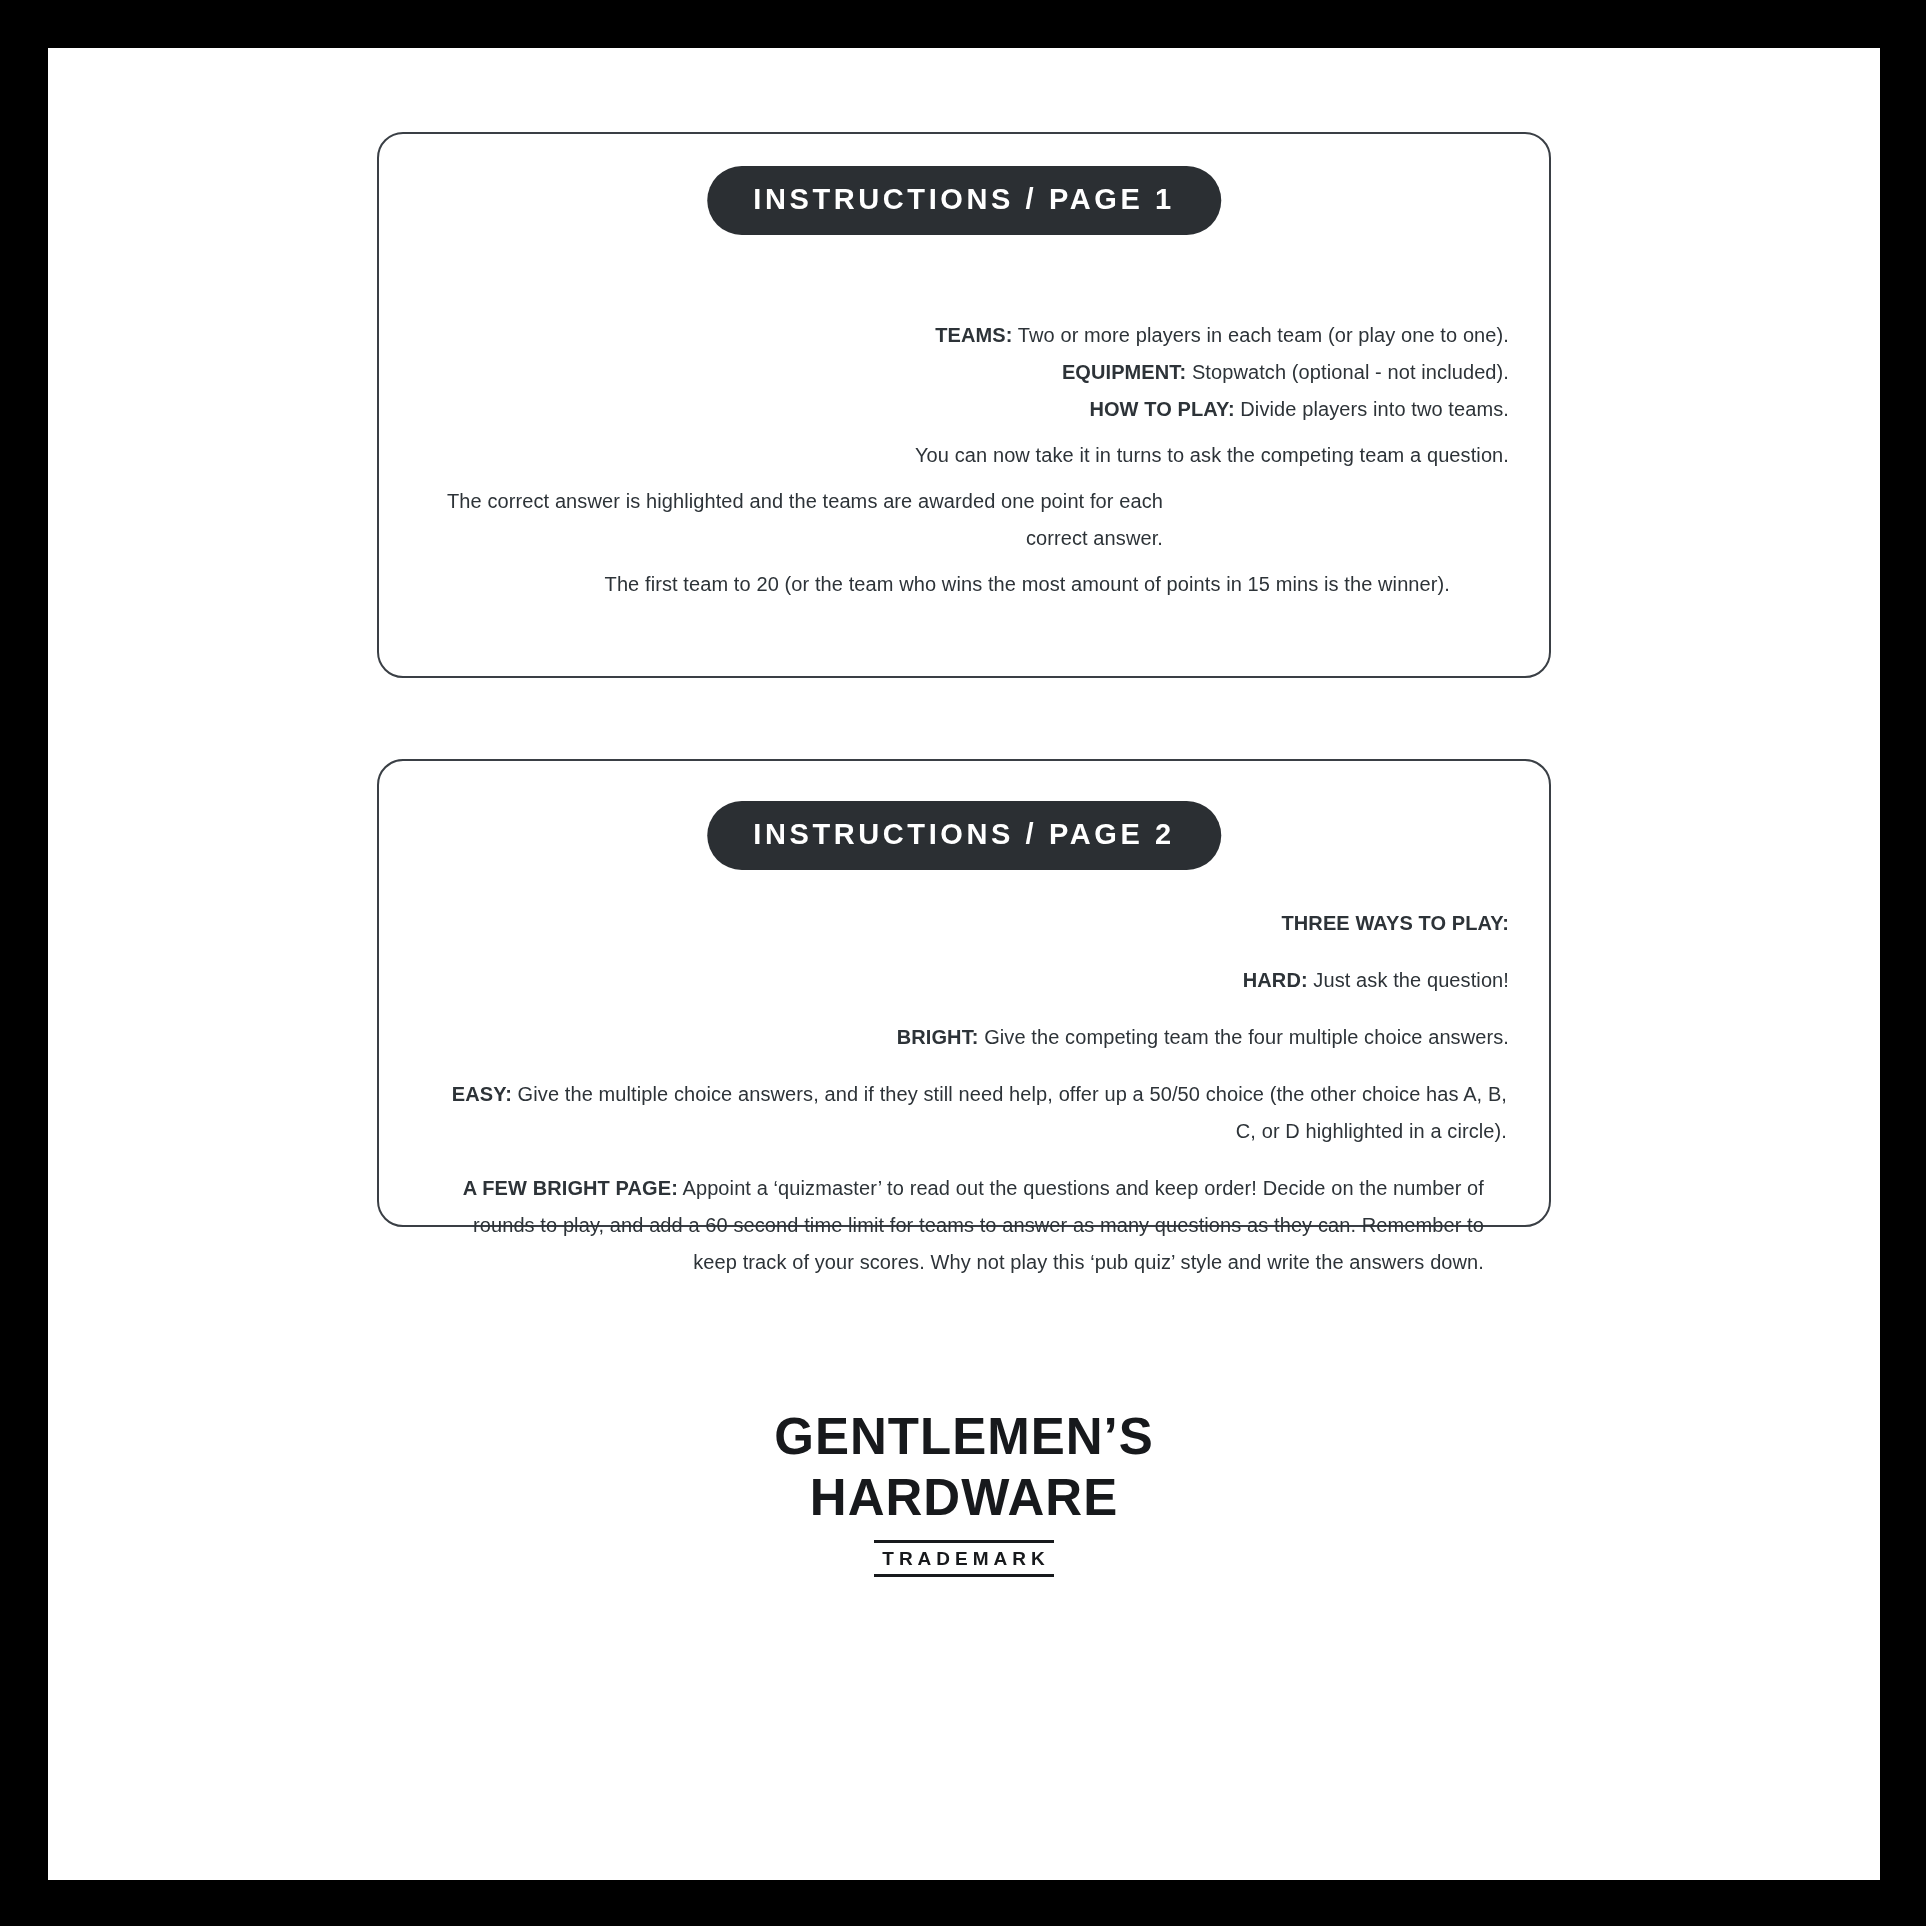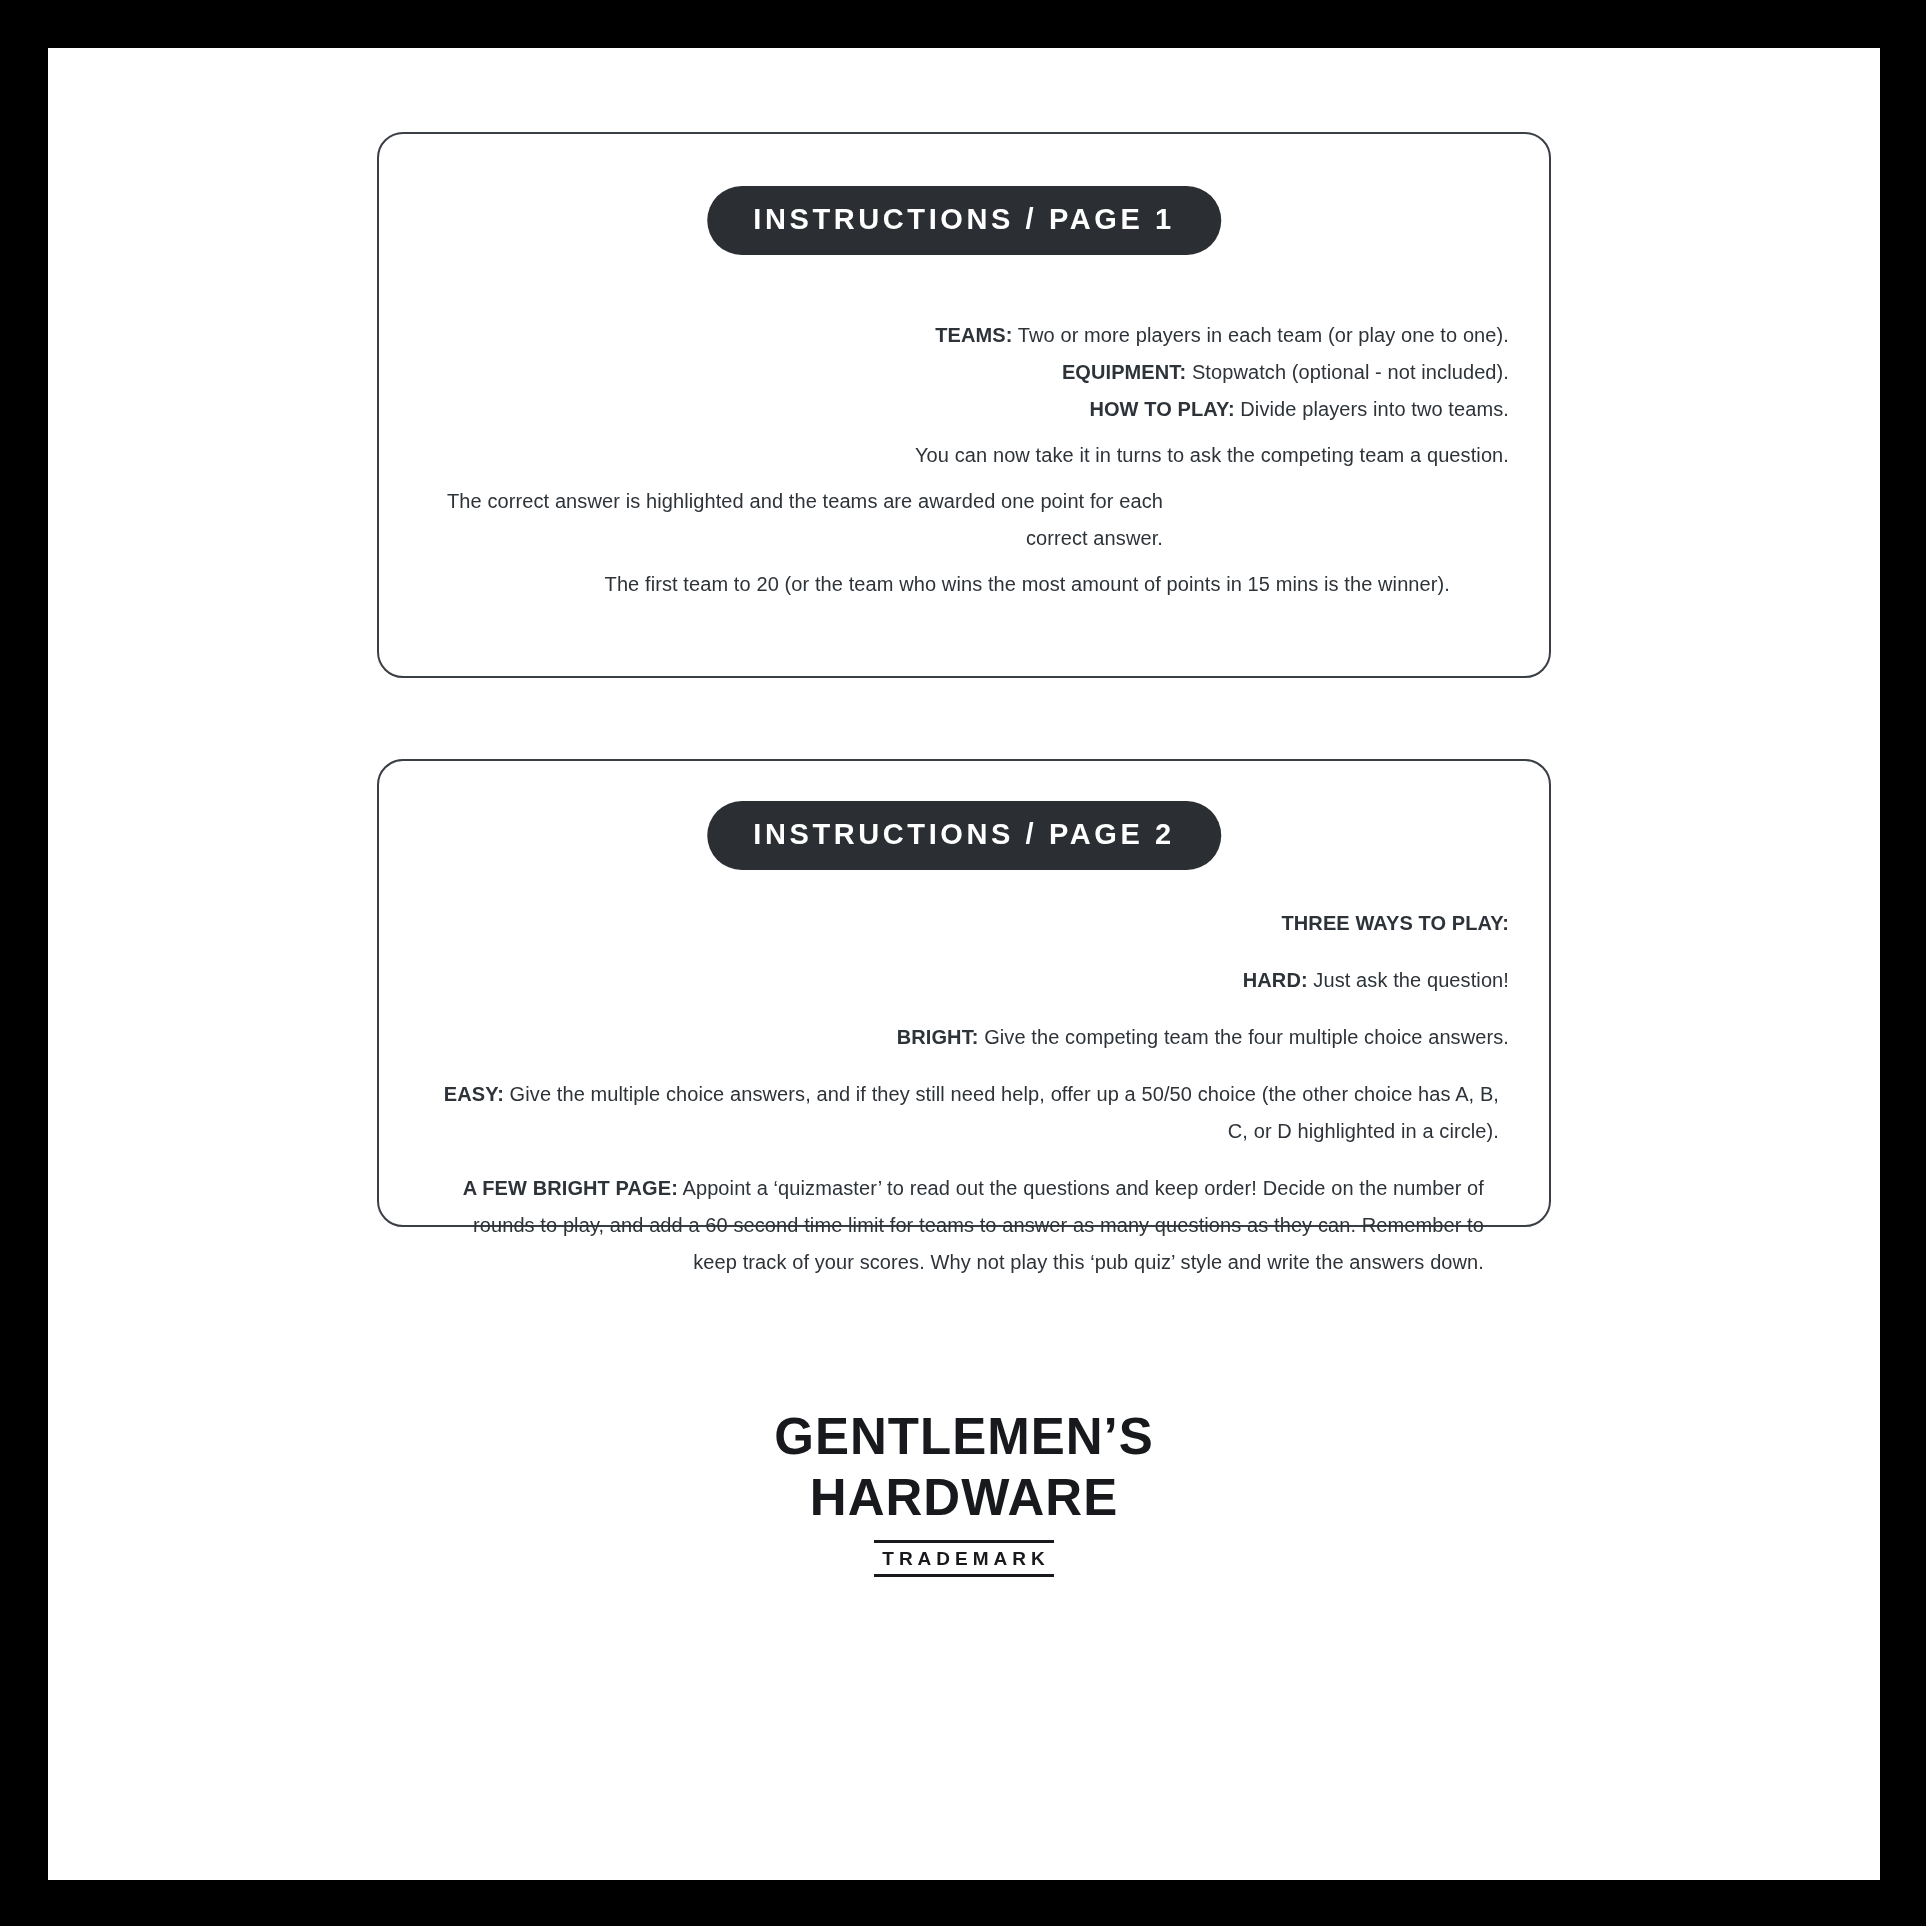--- a/index.html
+++ b/index.html
@@ -57,21 +57,21 @@
     border-radius: 40px;
     padding: 17px 46px 19px 46px;
     color: #ffffff;
     font-size: 29px;
     font-weight: bold;
     letter-spacing: 3.6px;
     white-space: nowrap;
     text-align: center;
     font-family: "Liberation Sans", sans-serif;
   }
-  #card-1 .pill { top: 52px; }
+  #card-1 .pill { top: 32px; }
   #card-2 .pill { top: 40px; }
   .body-text {
     position: absolute;
     left: 51px;
     right: 40px;
     color: #2d3338;
     font-size: 20px;
     line-height: 37px;
     font-family: "Liberation Sans", sans-serif;
     letter-spacing: 0.1px;
@@ -162,21 +162,21 @@
         </div>
         <div class="gap-md"></div>
         <div class="line">
           <span class="lbl">HARD:</span><span> Just ask the question!</span>
         </div>
         <div class="gap-md"></div>
         <div class="line">
           <span class="lbl">BRIGHT:</span><span> Give the competing team the four multiple choice answers.</span>
         </div>
         <div class="gap-md"></div>
-        <div class="line" style="max-width:1069px;">
+        <div class="line" style="max-width:1069px;margin-left:8px;">
           <span class="lbl">EASY:</span><span> Give the multiple choice answers, and if they still need help, offer up a 50/50 choice (the other choice has A, B, C, or D highlighted in a circle).</span>
         </div>
         <div class="gap-md"></div>
         <div class="line" style="max-width:1054px;">
           <span class="lbl">A FEW BRIGHT PAGE:</span><span> Appoint a ‘quizmaster’ to read out the questions and keep order! Decide on the number of rounds to play, and add a 60 second time limit for teams to answer as many questions as they can. Remember to keep track of your scores. Why not play this ‘pub quiz’ style and write the answers down.</span>
         </div>
       </div>
     </div>
 
     <div class="brand">

